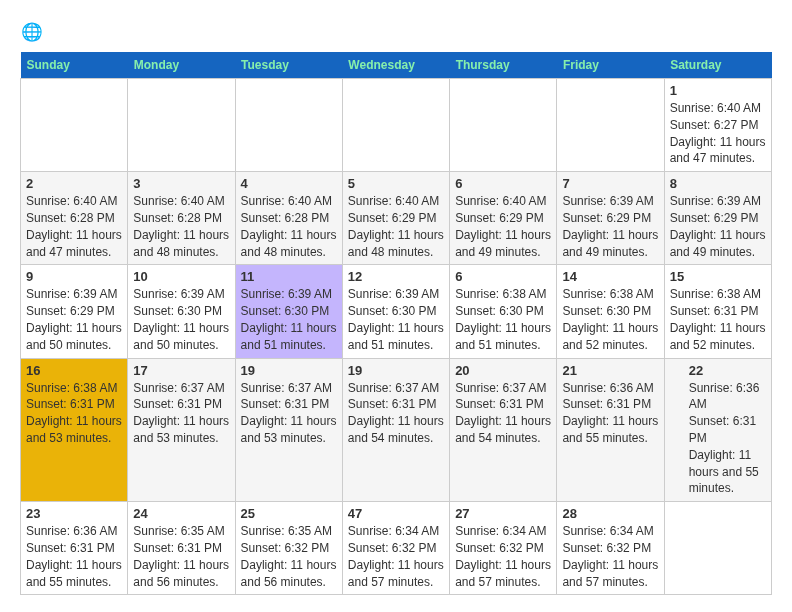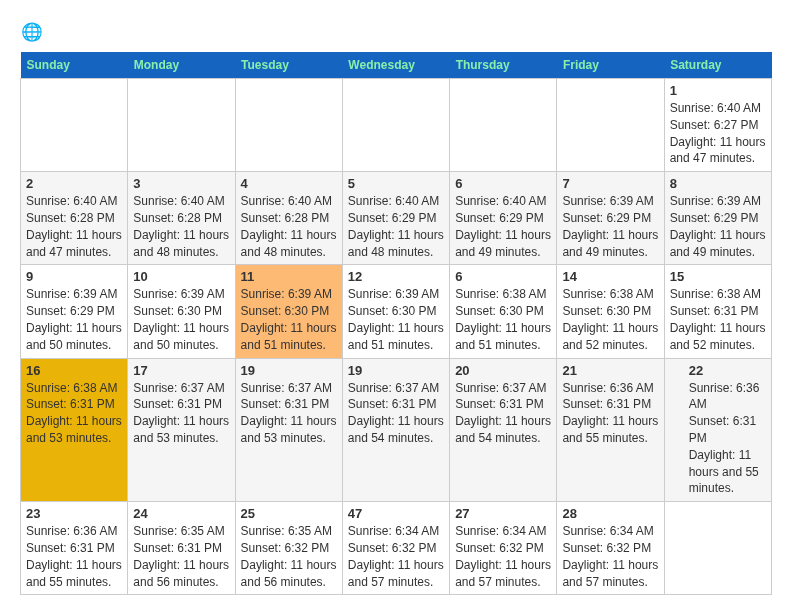--- a/index.html
+++ b/index.html
@@ -189,21 +189,21 @@
           <div class="day-info" style="white-space: pre-line;">Sunrise: 6:39 AM
 Sunset: 6:29 PM
 Daylight: 11 hours and 50 minutes.</div>
         </td>
         <td style="background-color: rgb(255, 255, 255);">
           <span class="day-number">10</span>
           <div class="day-info" style="white-space: pre-line;">Sunrise: 6:39 AM
 Sunset: 6:30 PM
 Daylight: 11 hours and 50 minutes.</div>
         </td>
-        <td style="background-color: #fdba74;">
+        <td style="background-color: #c4b5fd;">
           <span class="day-number">11</span>
           <div class="day-info" style="white-space: pre-line;">Sunrise: 6:39 AM
 Sunset: 6:30 PM
 Daylight: 11 hours and 51 minutes.</div>
         </td>
         <td style="background-color: rgb(255, 255, 255);">
           <span class="day-number">12</span>
           <div class="day-info" style="white-space: pre-line;">Sunrise: 6:39 AM
 Sunset: 6:30 PM
 Daylight: 11 hours and 51 minutes.</div>

